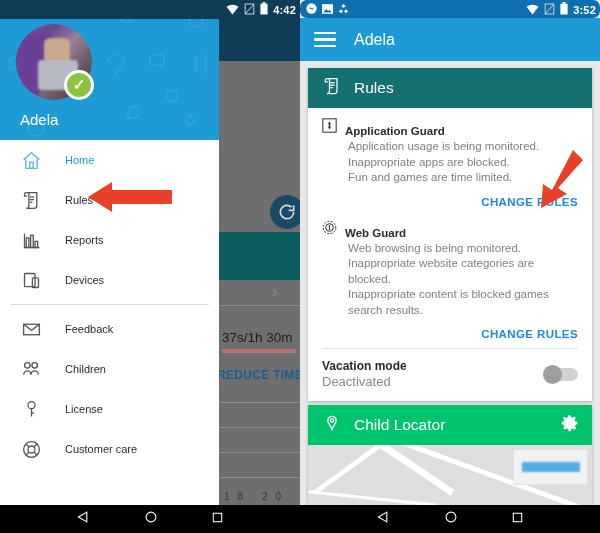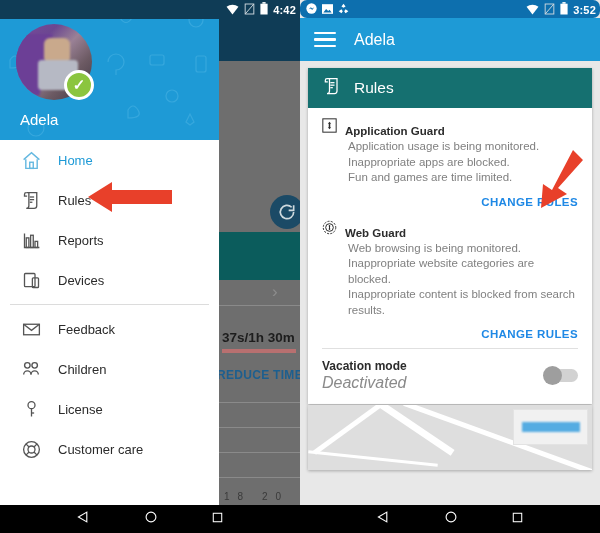--- a/index.html
+++ b/index.html
@@ -53,21 +53,20 @@
   .home-chev {
     position:absolute; left:272px; top:263px; color:#8d8d8d; font-size:17px;
   }
   .home-rule-l1 {
     position:absolute; left:0; top:286px; width:300px; height:1px;
     background:#8a8a8a;
   }
   .home-time-txt {
     position:absolute; left:222px; top:311px; color:#1d1d1d; font-size:13.5px;
     white-space:nowrap;
-    font-weight:bold;
   }
   .home-bar-red {
     position:absolute; left:222px; top:330px; width:74px; height:4px;
     background:#b87070;
   }
   .home-reduce {
     position:absolute; left:217px; top:349px; color:#1d5f8f;
     font-size:12px; font-weight:bold; letter-spacing:0.3px; white-space:nowrap;
   }
   .gl { position:absolute; left:215px; width:85px; height:1px; background:#8a8a8a; }
@@ -121,21 +120,21 @@
   .menu { position:absolute; left:0; top:140px; width:219px; }
   .menu-item {
     position:relative; height:40px; display:flex; align-items:center;
     padding-left:12px;
   }
   .menu-icon {
     width:38px; height:26px; display:flex; align-items:center; justify-content:center;
     color:#555;
   }
   .menu-label {
-    font-size:13px; color:#2b2b2b; margin-left:8px;
+    font-size:11px; color:#2b2b2b; margin-left:15px;
   }
   .menu-item.active .menu-label { color:#1e9ad6; }
   .menu-item.active .menu-icon { color:#64b8e0; }
   .menu-sep {
     height:1px; background:#dcdcdc; margin:4px 10px 4px 10px;
   }
 
   
   .arrow-left {
     position:absolute; left:88px; top:180px; width:84px; height:34px;
@@ -186,21 +185,21 @@
   .change-rules {
     text-align:right; color:#1e88e5; font-size:11.5px; font-weight:bold;
     letter-spacing:0.4px; padding:10px 14px 8px 0;
   }
   .card-divider { height:1px; background:#e0e0e0; margin:0 14px; }
   .vac-row {
     display:flex; align-items:center; justify-content:space-between;
     padding:10px 14px 12px 14px;
   }
   .vac-title { font-size:12px; font-weight:bold; color:#2c2c2c; }
-  .vac-sub { font-size:16px; color:#8a8a8a; margin-top:1px;font-style:italic; }
+  .vac-sub { font-size:13px; color:#8a8a8a; margin-top:1px; }
   .toggle {
     width:34px; height:13px; background:#d2d2d2; border-radius:7px;
     position:relative;
   }
   .toggle .knob {
     position:absolute; left:-1px; top:-3px; width:19px; height:19px;
     border-radius:50%; background:#9e9e9e;
   }
 
   .card-locator { top:405px; }
@@ -524,39 +523,53 @@
               <circle cx="9" cy="9" r="7.5" stroke-dasharray="2.4 1.6"></circle>
               <circle cx="9" cy="9" r="4.6"></circle>
               <path d="M9 5.8 L10.4 7.6 H9.6 V10.4 H10.4 L9 12.2 L7.6 10.4 H8.4 V7.6 H7.6 Z" fill="#2c2c2c" stroke="none"></path>
             </svg>
           </span>
           <span class="guard-title">Web Guard</span>
         </div>
         <div class="guard-lines">
           <div>Web browsing is being monitored.</div>
           <div>Inappropriate website categories are blocked.</div>
-          <div>Inappropriate content is blocked from search results.</div>
+          <div>Inappropriate content is blocked games search results.</div>
         </div>
       </div>
       <div class="change-rules">CHANGE RULES</div>
 
       <div class="card-divider"></div>
 
       <div class="vac-row">
         <div>
           <div class="vac-title">Vacation mode</div>
           <div class="vac-sub">Deactivated</div>
         </div>
         <div class="toggle">
           <div class="knob"></div>
         </div>
       </div>
     </div>
 
     <div class="card card-locator">
+      <div class="card-head-green">
+        <span>
+          <svg width="20" height="20" viewBox="0 0 24 24" fill="none" stroke="#fff" stroke-width="1.6">
+            <path d="M12 21c0-5 5-7.5 5-12a5 5 0 0 0-10 0c0 4.5 5 7 5 12z"></path>
+            <circle cx="12" cy="9" r="2"></circle>
+          </svg>
+        </span>
+        <span class="card-head-title">Child Locator</span>
+        <span class="gear">
+          <svg width="21" height="21" viewBox="0 0 24 24" fill="#fff">
+            <path d="M12 8.2a3.8 3.8 0 1 0 0 7.6 3.8 3.8 0 0 0 0-7.6zm9 5.1v-2.6l-2.4-.4a6.9 6.9 0 0 0-.8-1.9l1.4-2-1.8-1.8-2 1.4a6.9 6.9 0 0 0-1.9-.8L13.1 3h-2.6l-.4 2.4c-.7.2-1.3.4-1.9.8l-2-1.4-1.8 1.8 1.4 2c-.4.6-.6 1.2-.8 1.9L3 10.9v2.6l2.4.4c.2.7.4 1.3.8 1.9l-1.4 2 1.8 1.8 2-1.4c.6.4 1.2.6 1.9.8l.4 2.4h2.6l.4-2.4c.7-.2 1.3-.4 1.9-.8l2 1.4 1.8-1.8-1.4-2c.4-.6.6-1.2.8-1.9z"></path>
+          </svg>
+        </span>
+      </div>
       <div class="map">
         <div class="road" style="left:-20px; top:-6px; width:180px; height:7px; transform:rotate(34deg);"></div>
         <div class="road" style="left:-5px; top:10px; width:120px; height:5px; transform:rotate(-36deg);"></div>
         <div class="road" style="left:90px; top:30px; width:200px; height:5px; transform:rotate(20deg);"></div>
         <div class="road" style="left:0px; top:52px; width:130px; height:3px; transform:rotate(6deg);"></div>
         <div class="map-chip">
           <div class="map-chip-text"></div>
         </div>
       </div>
     </div>

